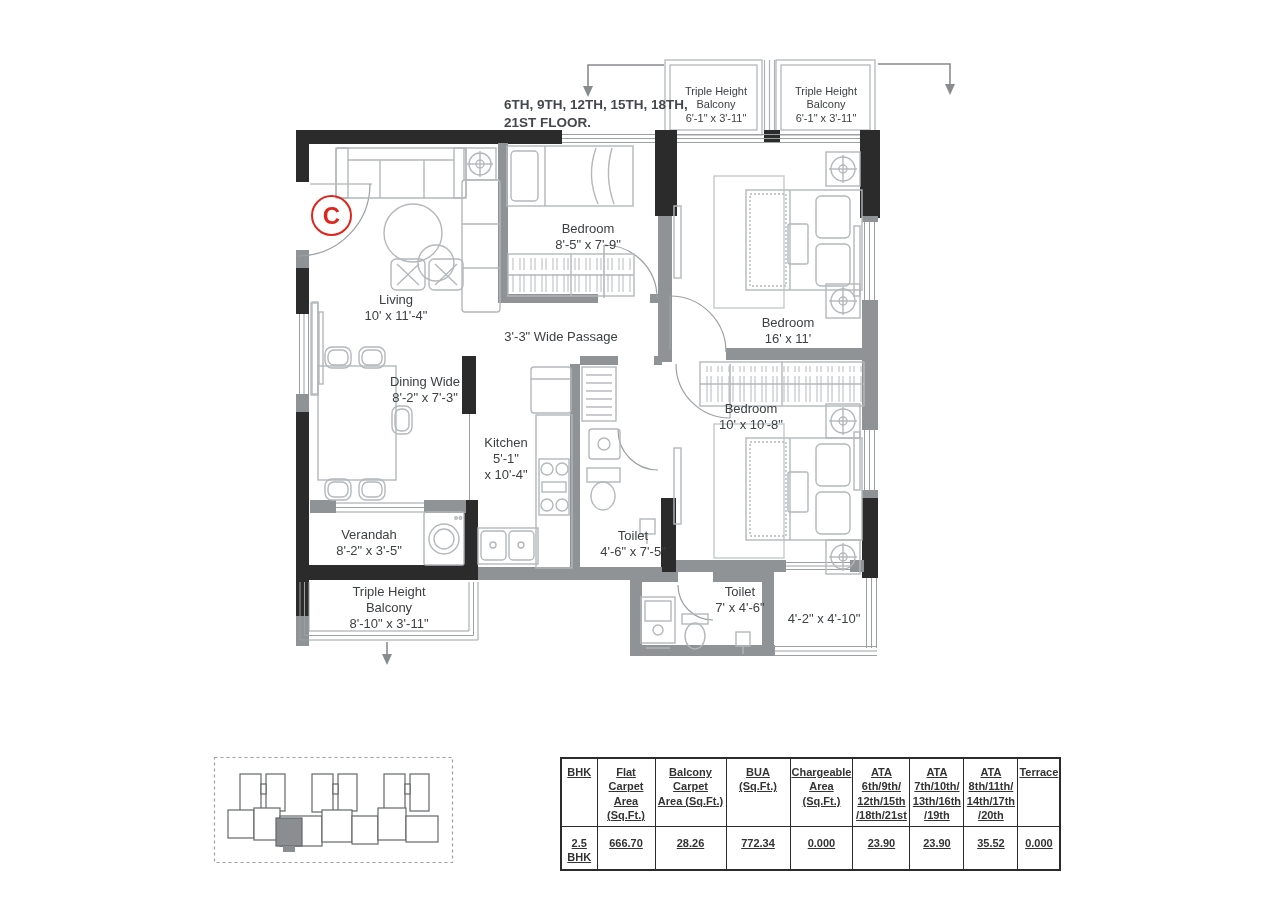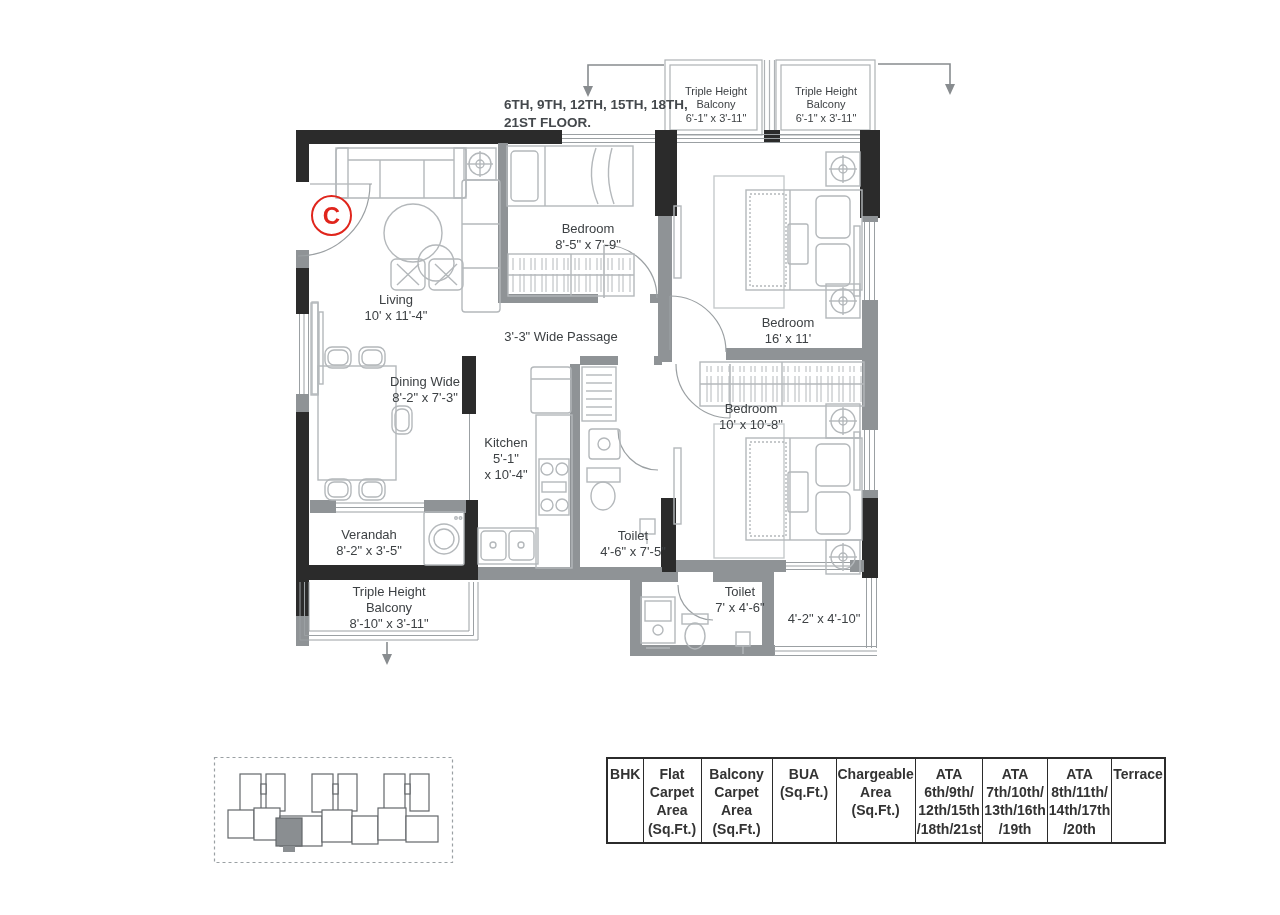--- a/index.html
+++ b/index.html
@@ -6,22 +6,22 @@
   .canvas{position:relative;width:1280px;height:915px;background:#fff;overflow:hidden;
           font-family:"Liberation Sans",sans-serif;color:#3d4144;}
   svg.plan{position:absolute;left:0;top:0;}
   .lbl{position:absolute;transform:translateX(-50%);text-align:center;
        font-size:13px;line-height:1.22;color:#3d4144;white-space:nowrap;}
   .lbl.small{font-size:11px;}
   .ann{position:absolute;font-size:13.5px;line-height:1.35;font-weight:600;color:#44484c;white-space:nowrap;}
   .unit-c{position:absolute;left:311px;top:195px;width:37px;height:37px;border:2px solid #e0251c;
           border-radius:50%;display:flex;align-items:center;justify-content:center;
           font-size:24px;font-weight:700;color:#e0251c;}
-  table.area{position:absolute;left:606px;top:757px;border-collapse:collapse;table-layout:fixed;
-             font-size:14px;color:#333;}
+  table.area{position:absolute;left:560px;top:757px;border-collapse:collapse;table-layout:fixed;
+             font-size:11px;color:#333;text-decoration:underline;}
   table.area th,table.area td{border:1px solid #2b2b2b;vertical-align:top;text-align:center;
              padding:6px 1px 4px 1px;white-space:pre-line;line-height:1.3;font-weight:600;}
   table.area td{font-weight:600;padding-top:9px;}
   table.area{border:2px solid #2b2b2b;}
 </style>
 </head>
 <body>
 
 <div class="canvas">
 
@@ -459,16 +459,28 @@
     <th>ATA
 7th/10th/
 13th/16th
 /19th</th>
     <th>ATA
 8th/11th/
 14th/17th
 /20th</th>
     <th>Terrace</th>
   </tr>
+  <tr>
+    <td>2.5
+BHK</td>
+    <td>666.70</td>
+    <td>28.26</td>
+    <td>772.34</td>
+    <td>0.000</td>
+    <td>23.90</td>
+    <td>23.90</td>
+    <td>35.52</td>
+    <td>0.000</td>
+  </tr>
 </tbody>
     </table>
 
 </div>
 
 </body></html>

